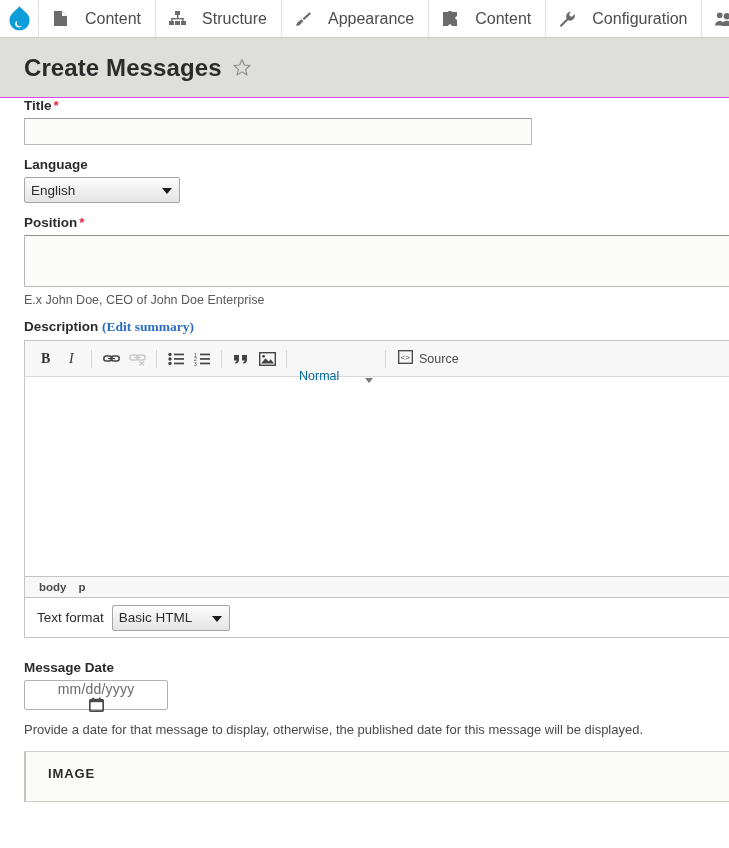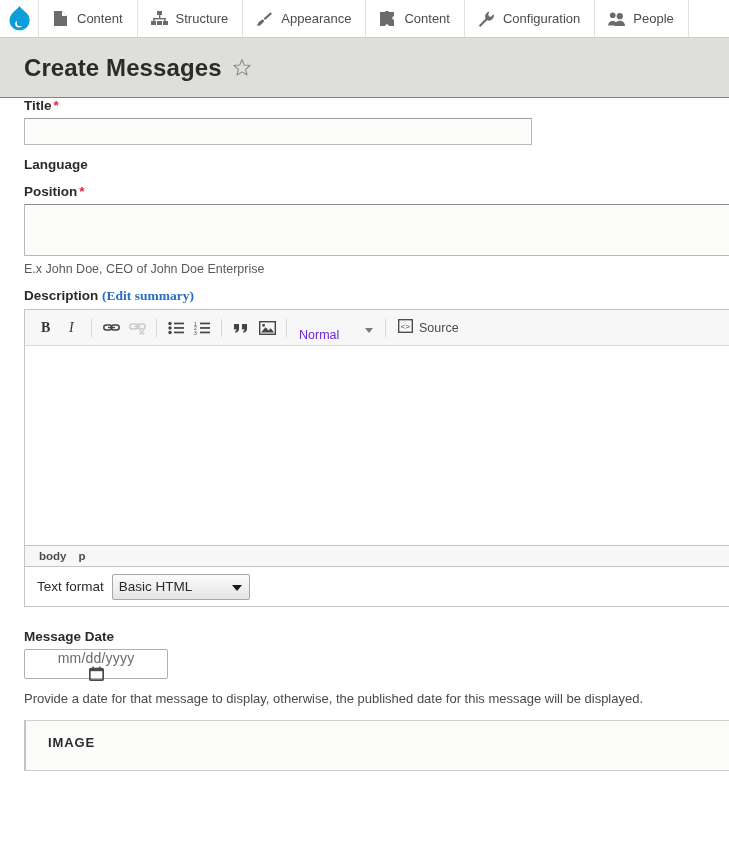--- a/index.html
+++ b/index.html
@@ -23,25 +23,25 @@
     overflow: hidden;
   }
   .toolbar-logo {
     width: 39px;
     display: flex; align-items: center; justify-content: center;
     background: #fff;
     border-right: 1px solid #e0e0e0;
     flex: none;
   }
   .tab {
-    display: flex; align-items: center; gap: 8px;
+    display: flex; align-items: center; gap: 16px;
     padding: 0 14px 0 13px;
     border-right: 1px solid #e2e2e2;
     background: #fff;
-    font-size: 13px;
+    font-size: 16px;
     color: #4c4c4c;
     white-space: nowrap;
     flex: none;
     cursor: pointer;
   }
   .tab .ti { display: flex; align-items: center; justify-content: center; width: 17px; height: 17px; flex: none; }
   .tab .ti svg { display: block; }
 
   
   .title-band {
@@ -130,21 +130,21 @@
   .sel-wrap .caret {
     position: absolute; right: 8px; top: 50%;
     margin-top: -2px;
     width: 0; height: 0;
     border-left: 5px solid transparent;
     border-right: 5px solid transparent;
     border-top: 6px solid #1a1a1a;
     pointer-events: none;
   }
   #language-select { width: 156px; }
-  #text-format-select { width: 138px; }
+  #text-format-select { width: 118px; }
 
   
   .editor-wrap { width: 760px; }
   .cke-top {
     border: 1px solid #c4c4c4;
     border-bottom: none;
     background: #f7f7f7;
     height: 36px;
     display: flex;
     align-items: center;
@@ -154,24 +154,24 @@
   .cke-btn {
     width: 26px; height: 24px;
     display: flex; align-items: center; justify-content: center;
     cursor: pointer;
     color: #444;
     font-size: 14px;
   }
   .cke-btn.disabled { opacity: .35; cursor: default; }
   .cke-sep { width: 1px; height: 18px; background: #d6d6d6; margin: 0 6px; }
   .cke-combo {
-    display: flex; align-items: flex-start; justify-content: space-between;
+    display: flex; align-items: flex-end; justify-content: space-between;
     width: 86px; height: 24px;
     padding: 0 6px;
-    font-size: 12.5px; color: #6d28d9;
+    font-size: 12.5px; color: #0369a1;
     cursor: pointer;
     margin-top: 25px;
   }
   .cke-combo .caret2 {
     width: 0; height: 0;
     border-left: 4px solid transparent;
     border-right: 4px solid transparent;
     border-top: 5px solid #7a7a7a;
   }
   .cke-source {
@@ -343,20 +343,26 @@
 
   <div class="field">
     <label class="flabel">
       <span>Title</span><span class="req">*</span>
     </label>
     <input class="text-input" type="text" placeholder="" style="">
   </div>
 
   <div class="field">
     <label class="flabel">Language</label>
+    <span class="sel-wrap">
+      <select class="dd" id="language-select">
+        <option>English</option>
+      </select>
+      <span class="caret"></span>
+    </span>
   </div>
 
   <div class="field">
     <label class="flabel">
       <span>Position</span><span class="req">*</span>
     </label>
     <textarea class="position-area" style=""></textarea>
     <div class="description-text">E.x John Doe, CEO of John Doe Enterprise</div>
   </div>
 

